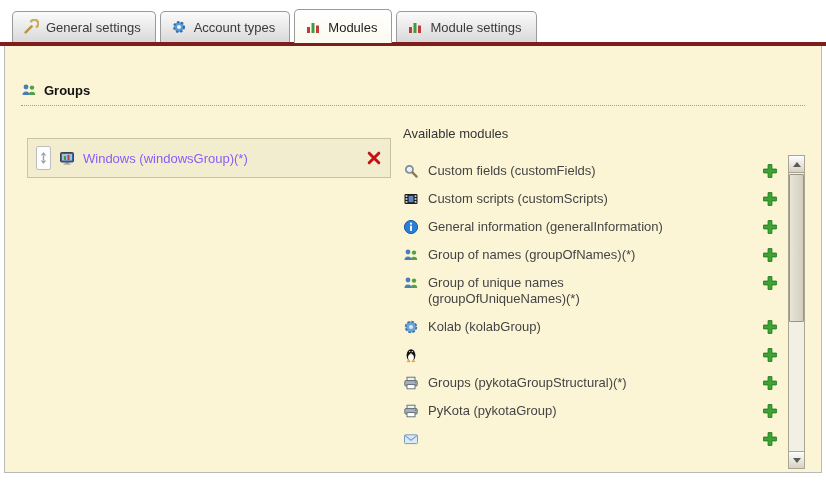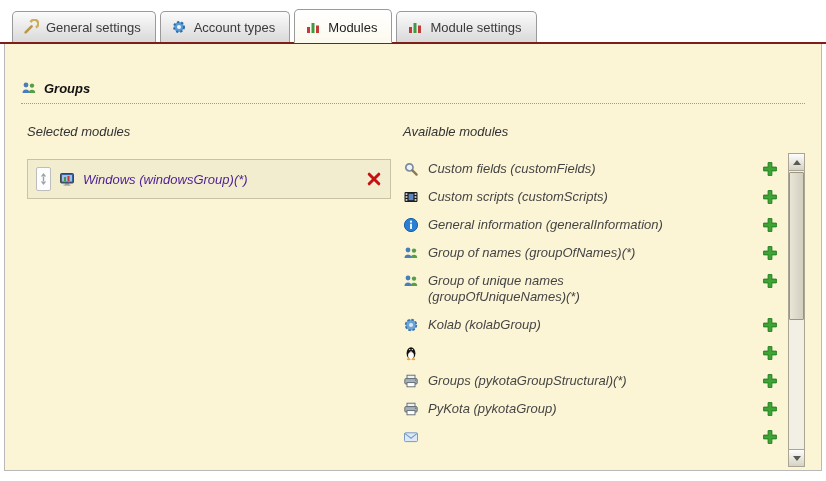--- a/index.html
+++ b/index.html
@@ -6,21 +6,21 @@
   body{
     width:826px;height:481px;overflow:hidden;
     background:#ffffff;
     font-family:"Liberation Sans","DejaVu Sans",sans-serif;
     font-size:13px;color:#333;
   }
   
   .tabbar{
     display:flex;align-items:flex-end;gap:4px;
     padding:8px 0 0 12px;
-    border-bottom:2px solid #7f1d1d;
+    border-bottom:4px solid #7f1d1d;
     background:#ffffff;
     height:34px;box-sizing:content-box;
   }
   .tab{
     display:flex;align-items:center;gap:7px;
     padding:7px 14px 7px 10px;
     background:linear-gradient(#fbfbfb,#d9d9d9);
     border:1px solid #9a9a9a;border-bottom:none;
     border-radius:5px 5px 0 0;
     color:#3a3a3a;cursor:pointer;white-space:nowrap;
@@ -33,21 +33,20 @@
     font-weight:normal;color:#222;
   }
   
   .panel{
     background:#fbf5d6;
     border:1px solid #b9b9b9;border-top:none;
     margin:0 4px;
     height:427px;box-sizing:border-box;
     padding:10px 16px 12px 16px;
     position:relative;
-    font-style:italic;
   }
   .section-head{
     display:flex;align-items:center;gap:7px;
     margin-top:26px;padding-bottom:7px;
     border-bottom:1px dotted #a9a077;
     font-weight:bold;color:#111;
   }
   .cols{display:flex;margin-top:16px;}
   .col-left{width:378px;flex:0 0 auto;padding-left:6px;box-sizing:border-box;}
   .col-right{flex:1;padding-left:4px;}
@@ -60,21 +59,21 @@
     padding:5px 8px;
     width:346px;
   }
   .sel-row{display:flex;align-items:center;gap:8px;height:28px;}
   .drag{
     width:13px;height:22px;background:#fdfdfd;
     border:1px solid #bdbdbd;border-radius:2px;
     display:flex;align-items:center;justify-content:center;
     cursor:grab;flex:0 0 auto;
   }
-  .sel-label{flex:1;color:#4c1d95;}
+  .sel-label{flex:1;color:#8b5cf6;}
   
   .avail-wrap{display:flex;margin-top:10px;height:314px;}
   .avail-list{flex:1;overflow:hidden;padding-top:2px;}
   .avail-row{display:flex;align-items:flex-start;padding:6px 0;gap:9px;justify-content:flex-end;}
   .avail-row .mod-icon{margin-top:0px;}
   .mod-label{width:270px;color:#444;line-height:16px;}
   .mod-add{margin-left:auto;margin-right:10px;cursor:pointer;}
   
   .icon16{width:16px;height:16px;display:inline-block;flex:0 0 auto;line-height:0;}
   .icon16 svg{width:16px;height:16px;display:block;}
@@ -161,21 +160,20 @@
           <circle cx="11" cy="5.6" r="2.2" fill="#55a044"></circle>
           <path d="M7.8 13 a3.2 3.2 0 0 1 6.4 0 z" fill="#55a044"></path>
         </svg>
       </span>
     <span>Groups</span>
   </div>
 
   <div class="cols">
 
     <div class="col-left">
-      <div class="col-header">Selected modules</div>
       <div class="sel-box">
         <div class="sel-row">
           <span class="drag">
             <span class="icon12">
                 <svg viewBox="0 0 11 14">
                   <path d="M5.5 1 L8.2 4.4 H2.8 z" fill="#9aa2aa"></path>
                   <path d="M5.5 13 L2.8 9.6 H8.2 z" fill="#9aa2aa"></path>
                   <rect x="4.8" y="4.8" width="1.4" height="4.4" fill="#9aa2aa"></rect>
                 </svg>
               </span>

